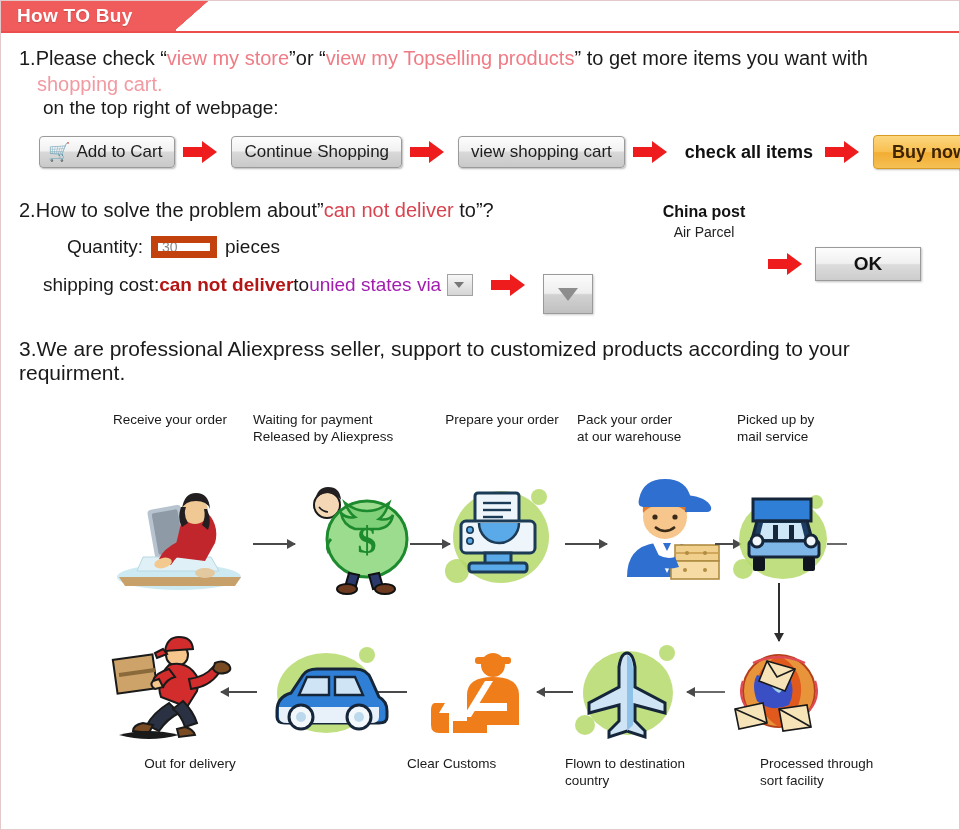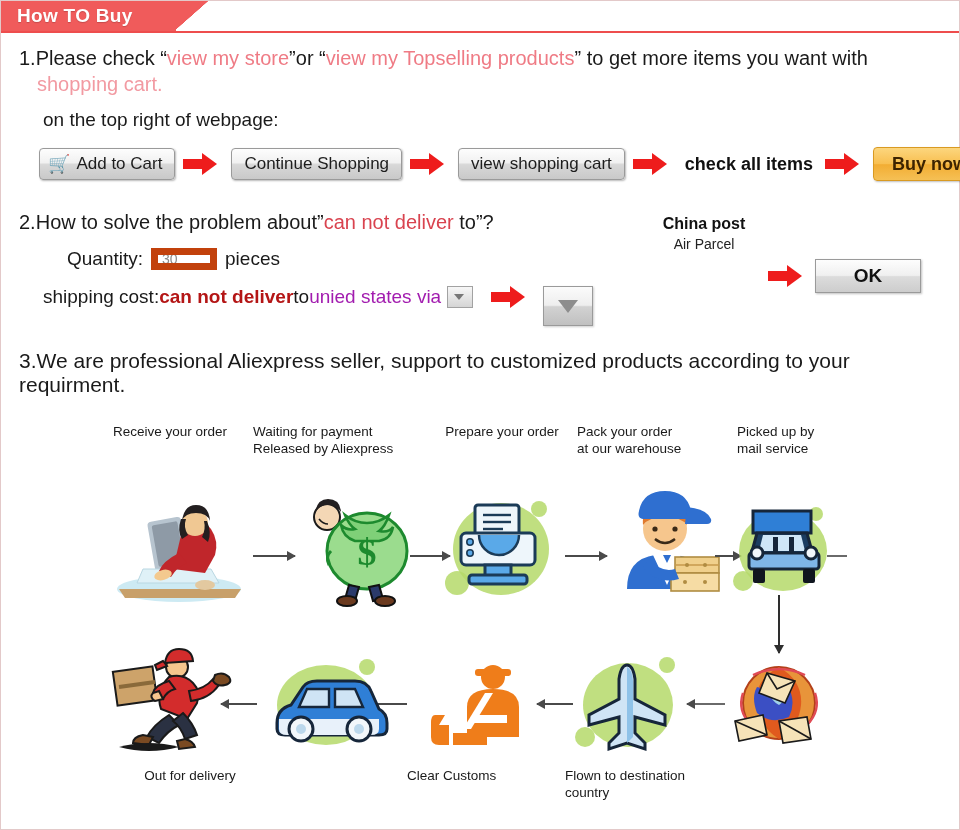--- a/index.html
+++ b/index.html
@@ -47,21 +47,21 @@
 
   
   .content{padding:0 14px;box-sizing:border-box;}
   .line1{
     font-size:20px;line-height:26px;margin-top:16px;margin-left:4px;
     color:#1a1a1a;
   }
   .pink{color:#ef7b85;}
   .pink-light{color:#f29aa2;}
   .sub-line{
-    font-size:19px;margin-top:12px;margin-left:28px;color:#1a1a1a;
+    font-size:19px;margin-top:0;margin-left:28px;color:#1a1a1a;
   }
 
   
   .btn-row{
     display:flex;align-items:center;margin-top:16px;margin-left:24px;gap:0px;
   }
   .arrow-red{
     width:40px;height:22px;position:relative;margin:0 8px;flex:0 0 auto;
   }
   .arrow-red::before{
@@ -504,17 +504,21 @@
       <div class="flow-label" style="left:100px;top:360px;width:150px;text-align:center;">
         <span>Out for delivery</span>
       </div>
       <div class="flow-label" style="left:392px;top:360px;width:140px;">
         <span>Clear Customs</span>
       </div>
       <div class="flow-label" style="left:550px;top:360px;width:170px;">
         <span style="white-space:pre-line;">Flown to destination
 country</span>
       </div>
+      <div class="flow-label" style="left:745px;top:360px;width:160px;">
+        <span style="white-space:pre-line;">Processed through
+sort facility</span>
+      </div>
 
     </div>
 
   </div>
 </div>
 
 </body></html>

